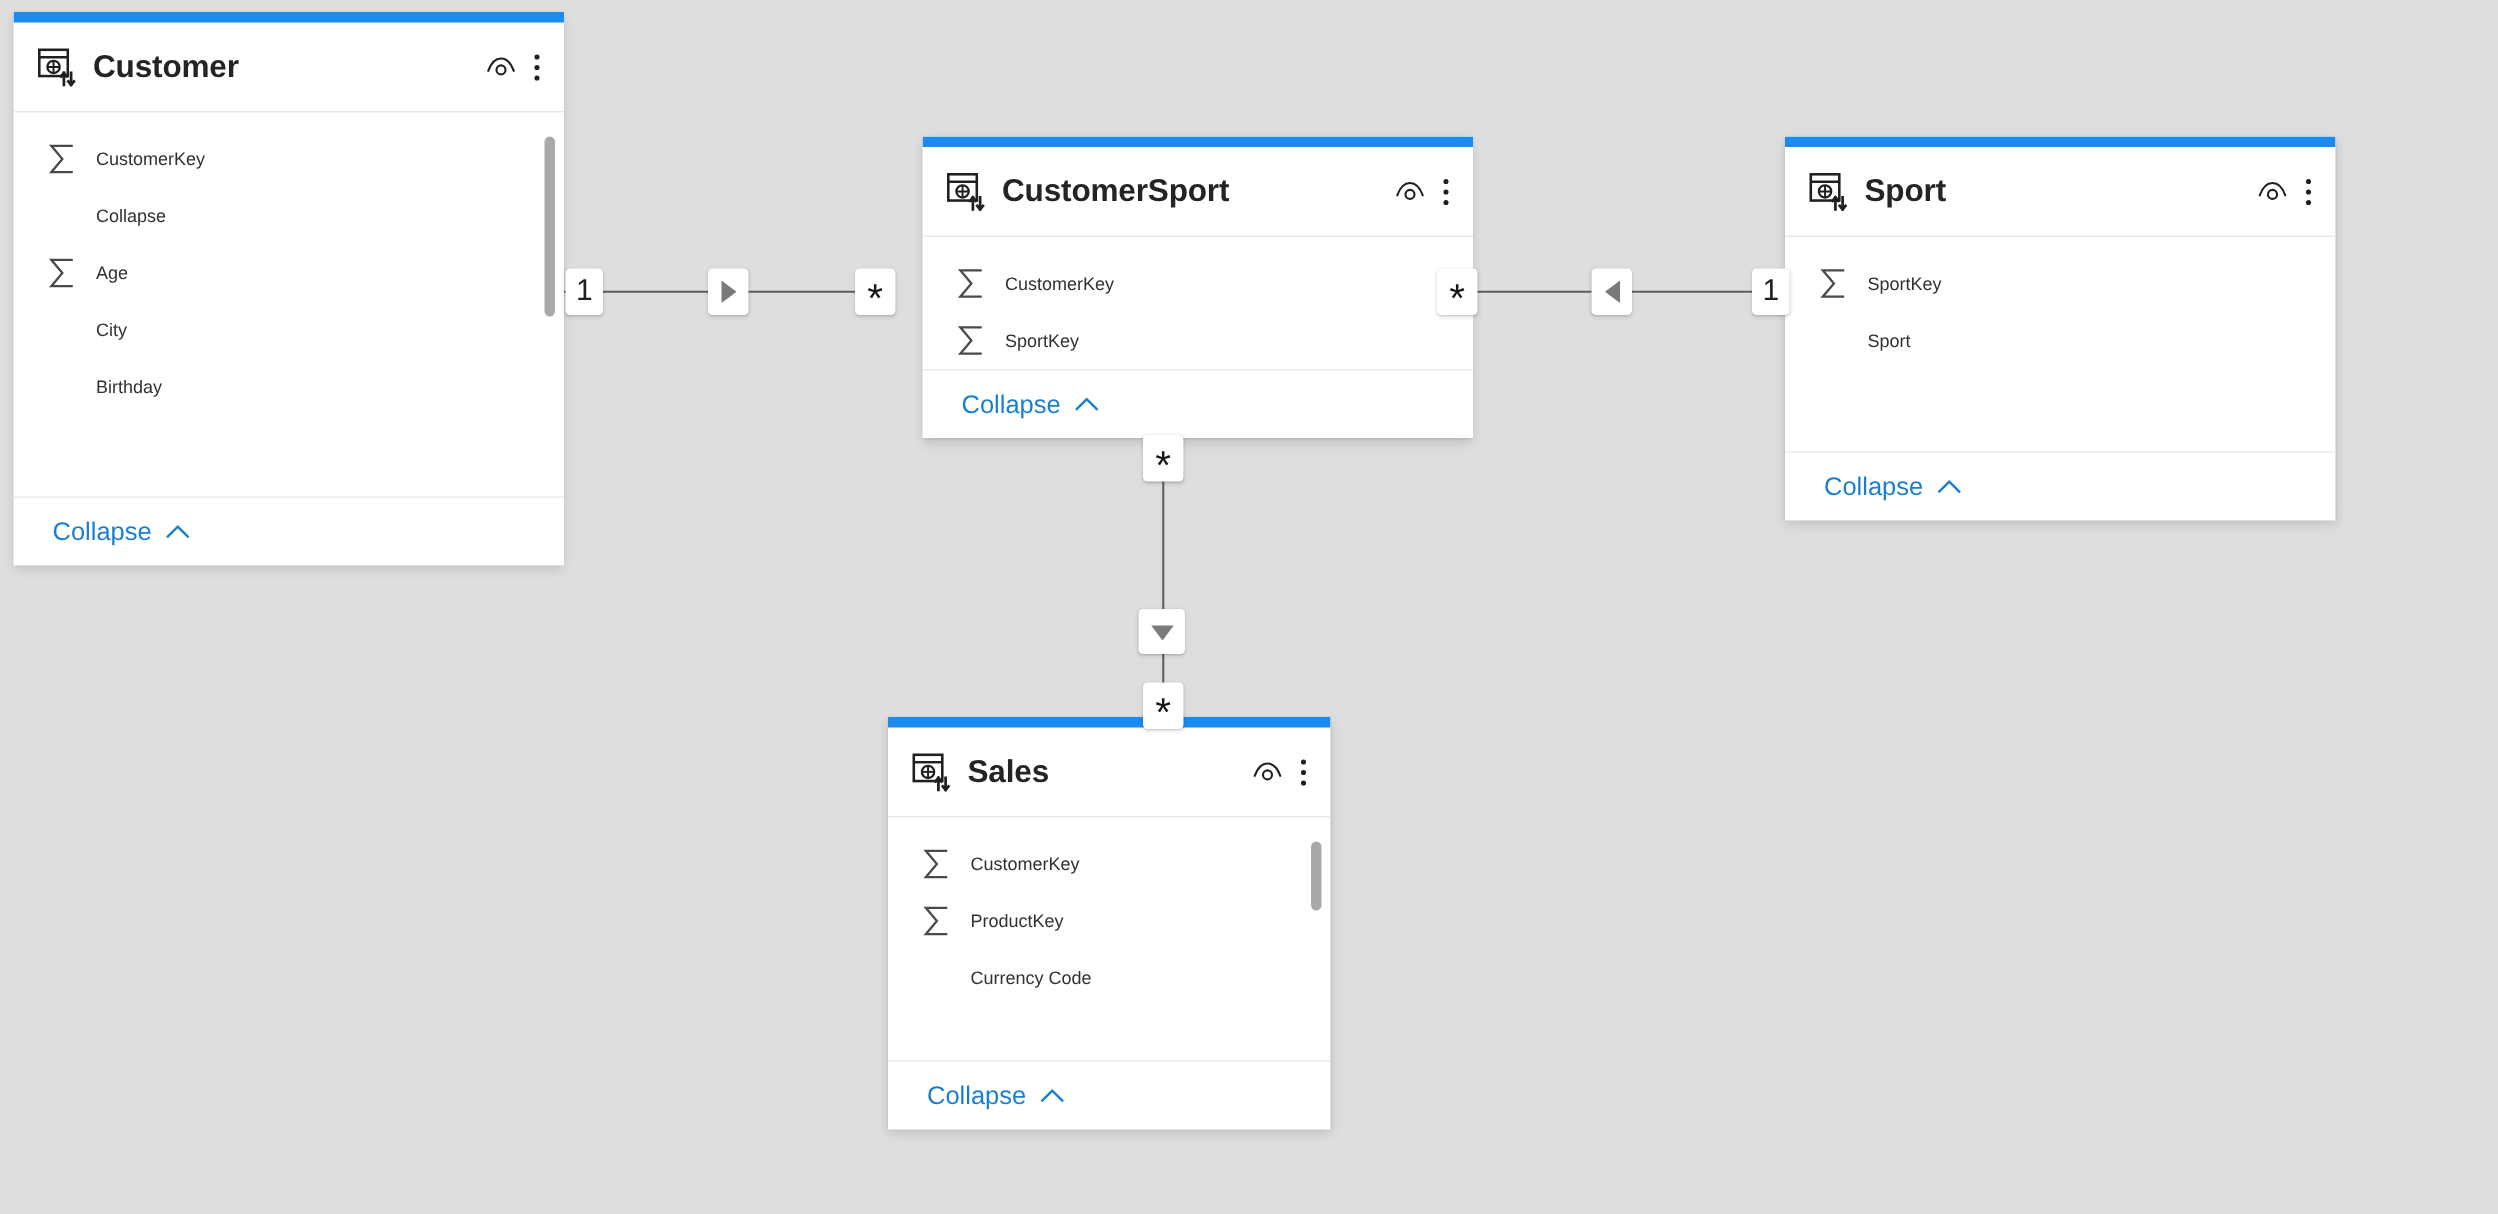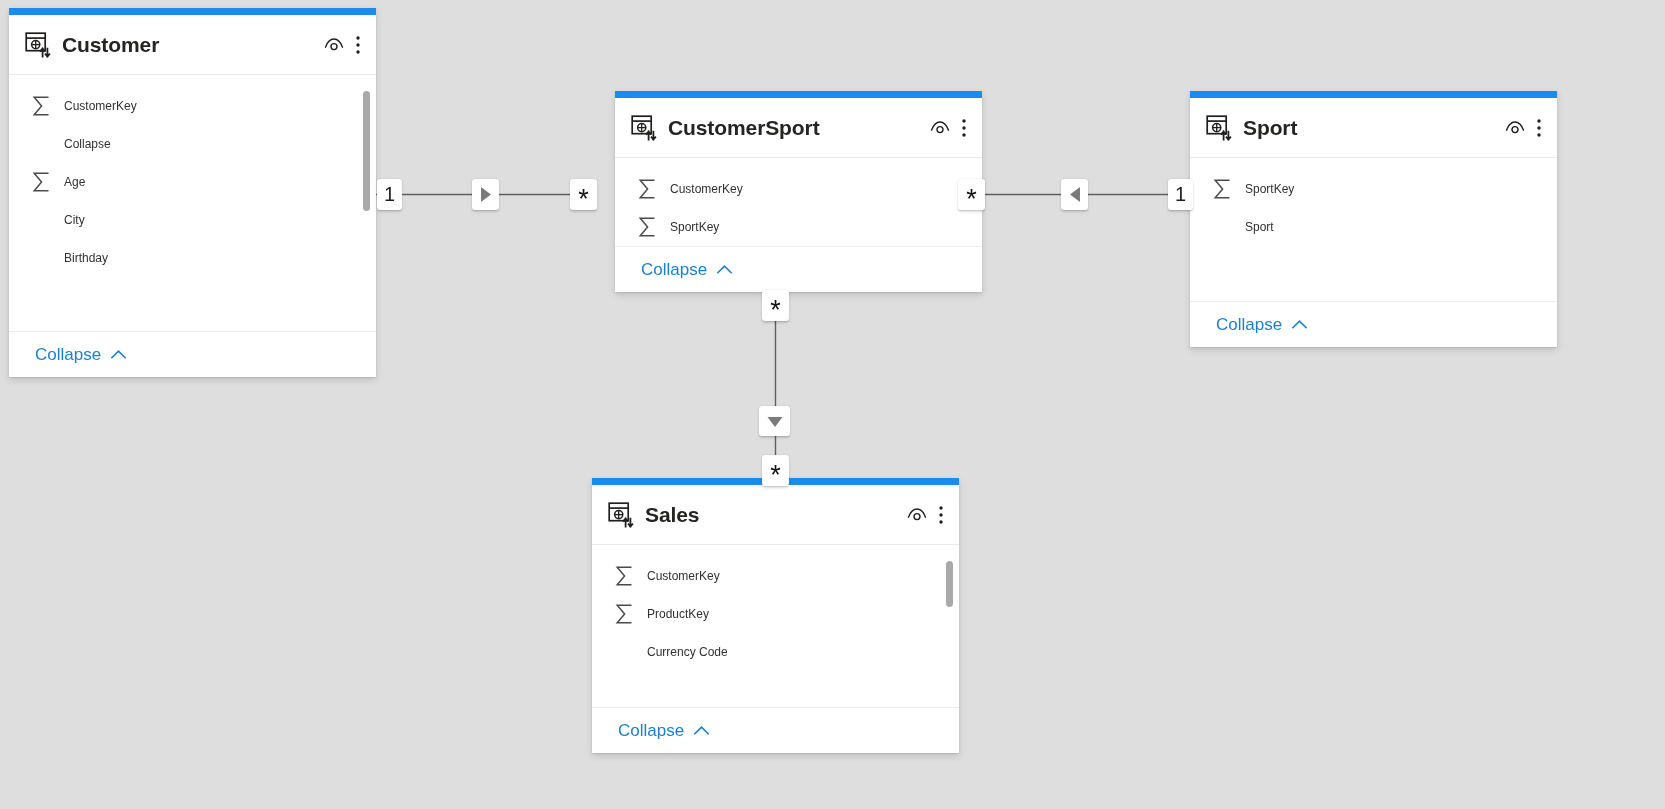--- a/index.html
+++ b/index.html
@@ -328,21 +328,21 @@
       </div>
     </div>
     <div class="collapse-bar">
       <span class="collapse-label">Collapse</span>
       <svg class="chev-up" viewBox="0 0 17 11">
         <path d="M1.3 9.2 L8.5 2.1 L15.7 9.2" fill="none" stroke="#1b7fd1" stroke-width="1.6"></path>
       </svg>
     </div>
   </div>
 
-  <div class="table-card" id="card-sales" style="left:592px; top:478px; width:367px; height:275px;">
+  <div class="table-card" id="card-sales" style="left:592px; top:478px; width:295px; height:275px;">
     <div class="card-accent"></div>
     <div class="card-header">
       <svg class="tbl-icon" viewBox="0 0 26 26">
         <rect x="1.2" y="1.2" width="19" height="17.5" fill="none" stroke="#201f1e" stroke-width="1.7"></rect>
         <line x1="1.2" y1="6.1" x2="20.2" y2="6.1" stroke="#201f1e" stroke-width="1.7"></line>
         <circle cx="10.7" cy="12.6" r="4.1" fill="none" stroke="#201f1e" stroke-width="1.5"></circle>
         <line x1="6.6" y1="12.6" x2="14.8" y2="12.6" stroke="#201f1e" stroke-width="1.3"></line>
         <line x1="10.7" y1="8.5" x2="10.7" y2="16.7" stroke="#201f1e" stroke-width="1.3"></line>
         <path d="M17.6 24.6 L17.6 16.6 M17.6 16.6 L15.7 18.9 M17.6 16.6 L19.5 18.9" stroke="#201f1e" stroke-width="1.8" fill="none" stroke-linecap="square"></path>
         <path d="M22.4 16.6 L22.4 24.6 M22.4 24.6 L20.5 22.3 M22.4 24.6 L24.3 22.3" stroke="#201f1e" stroke-width="1.8" fill="none" stroke-linecap="square"></path>

